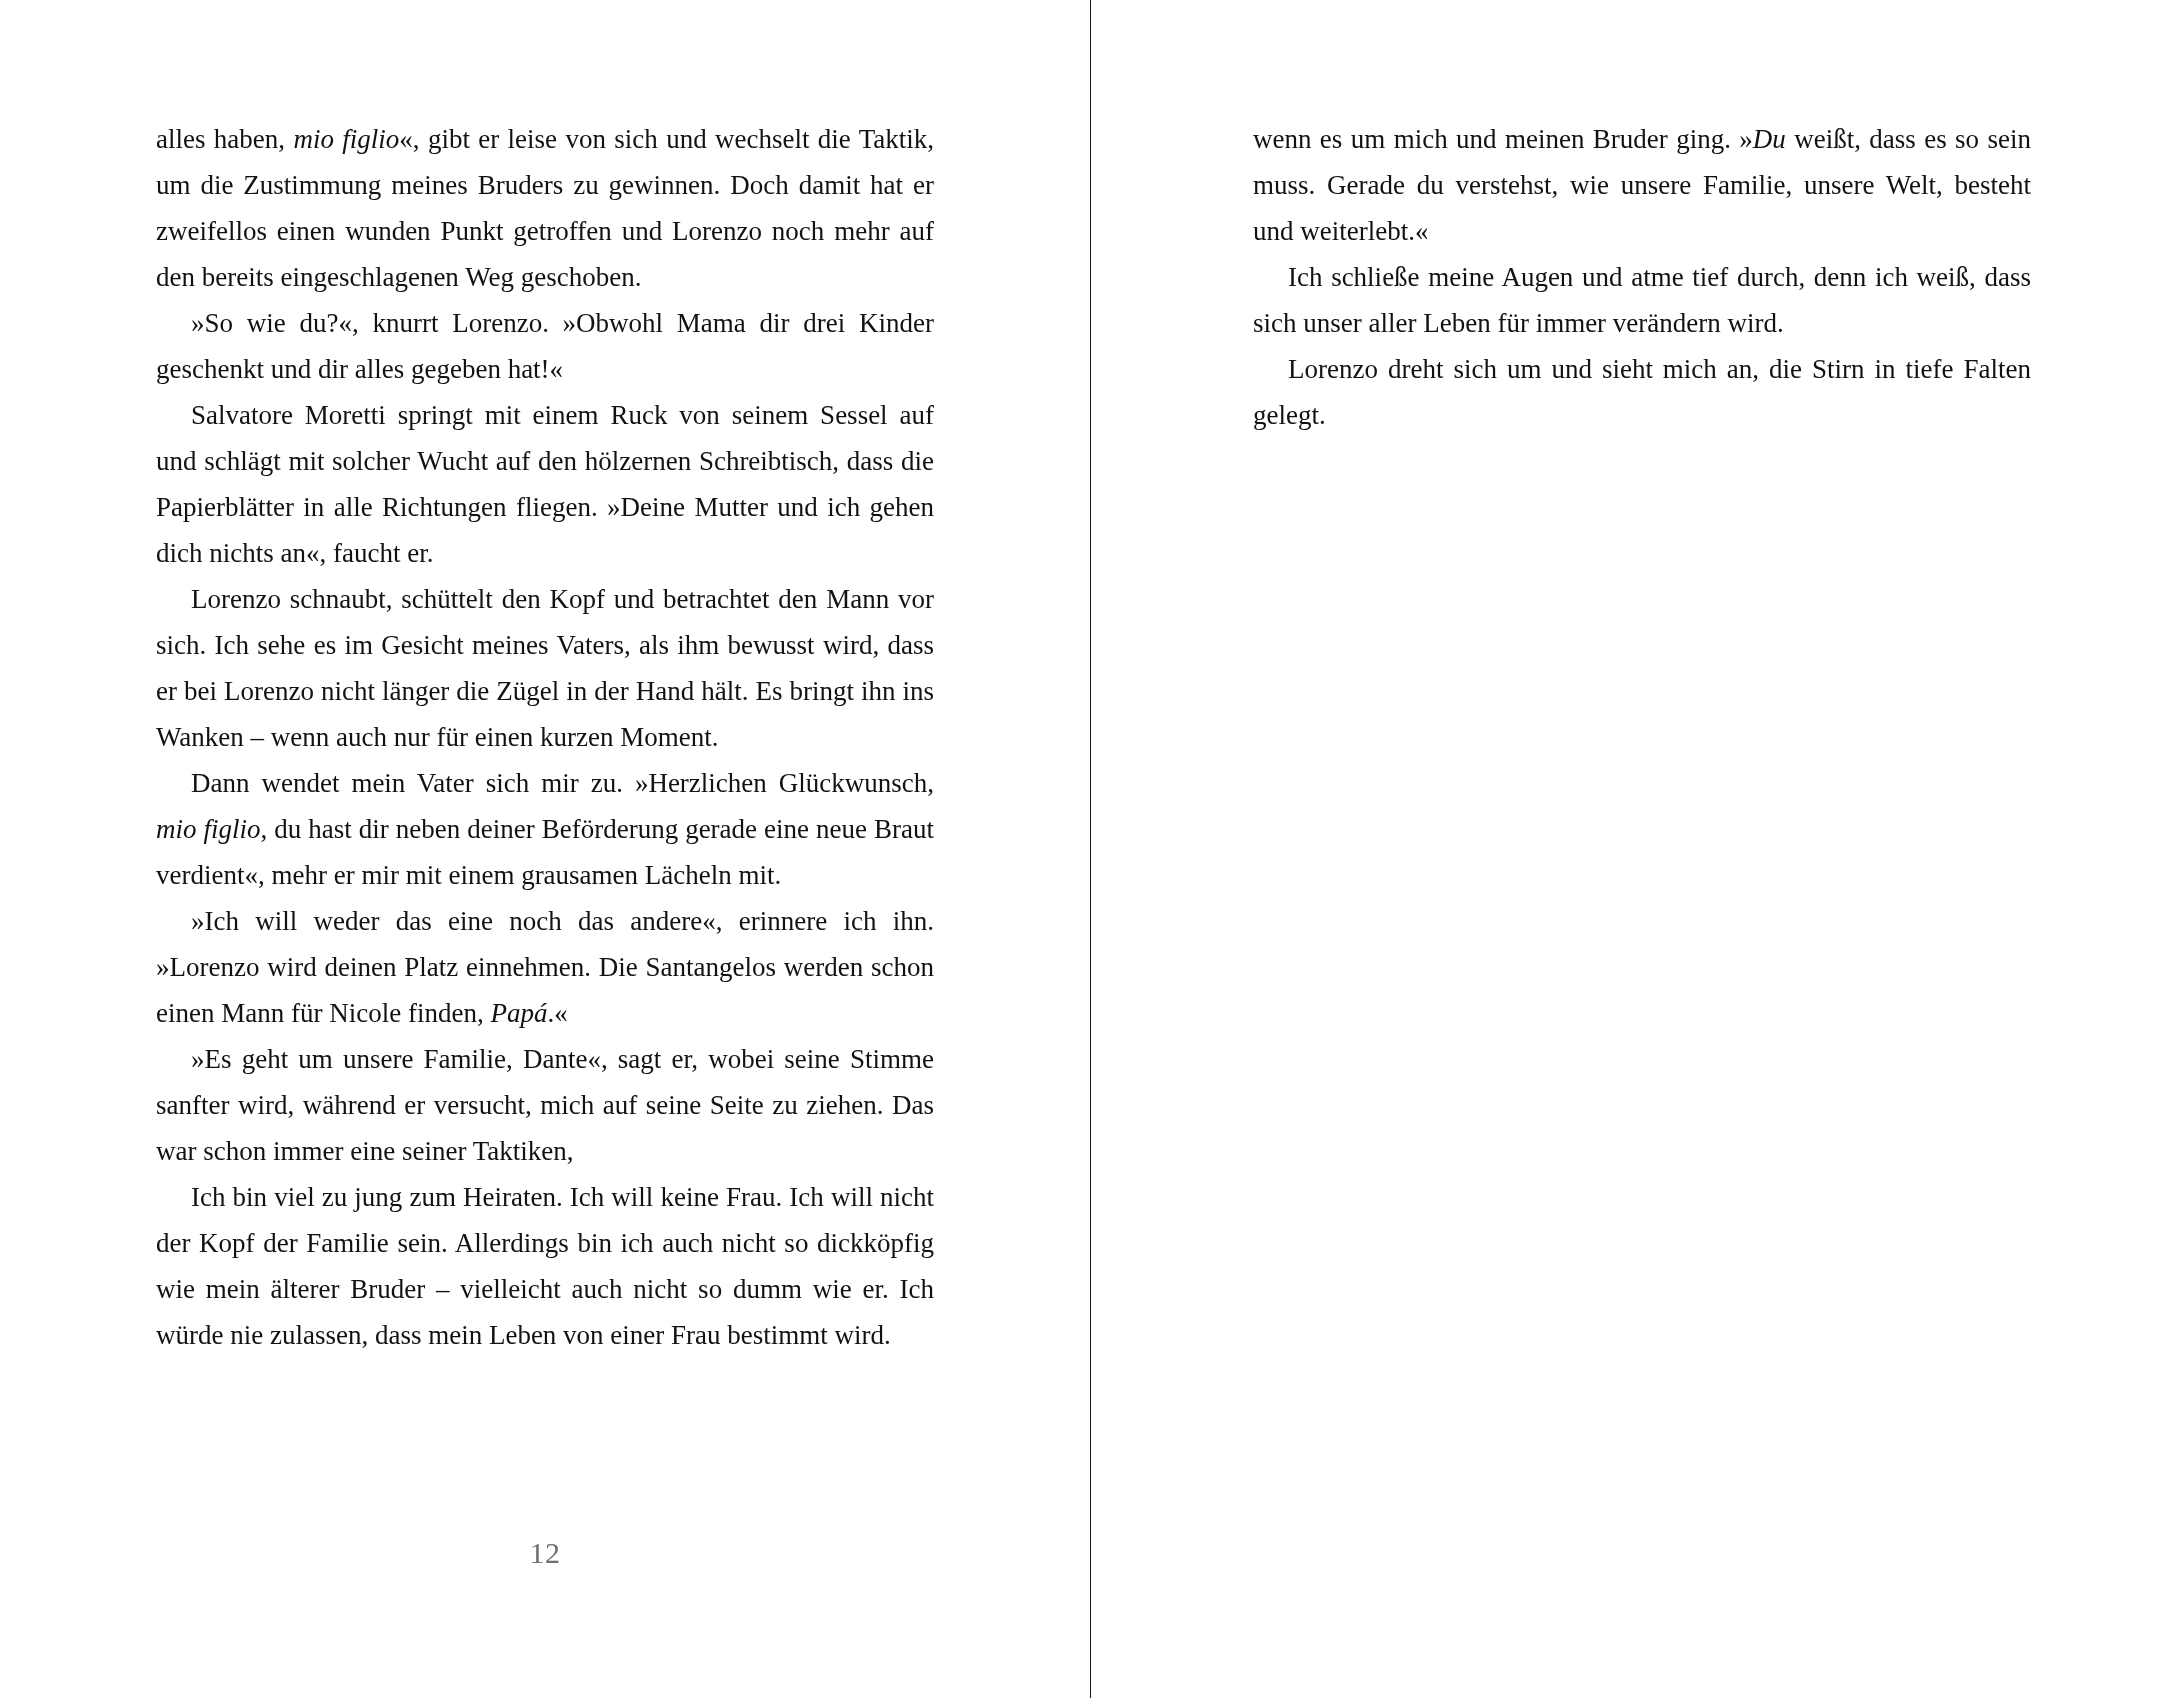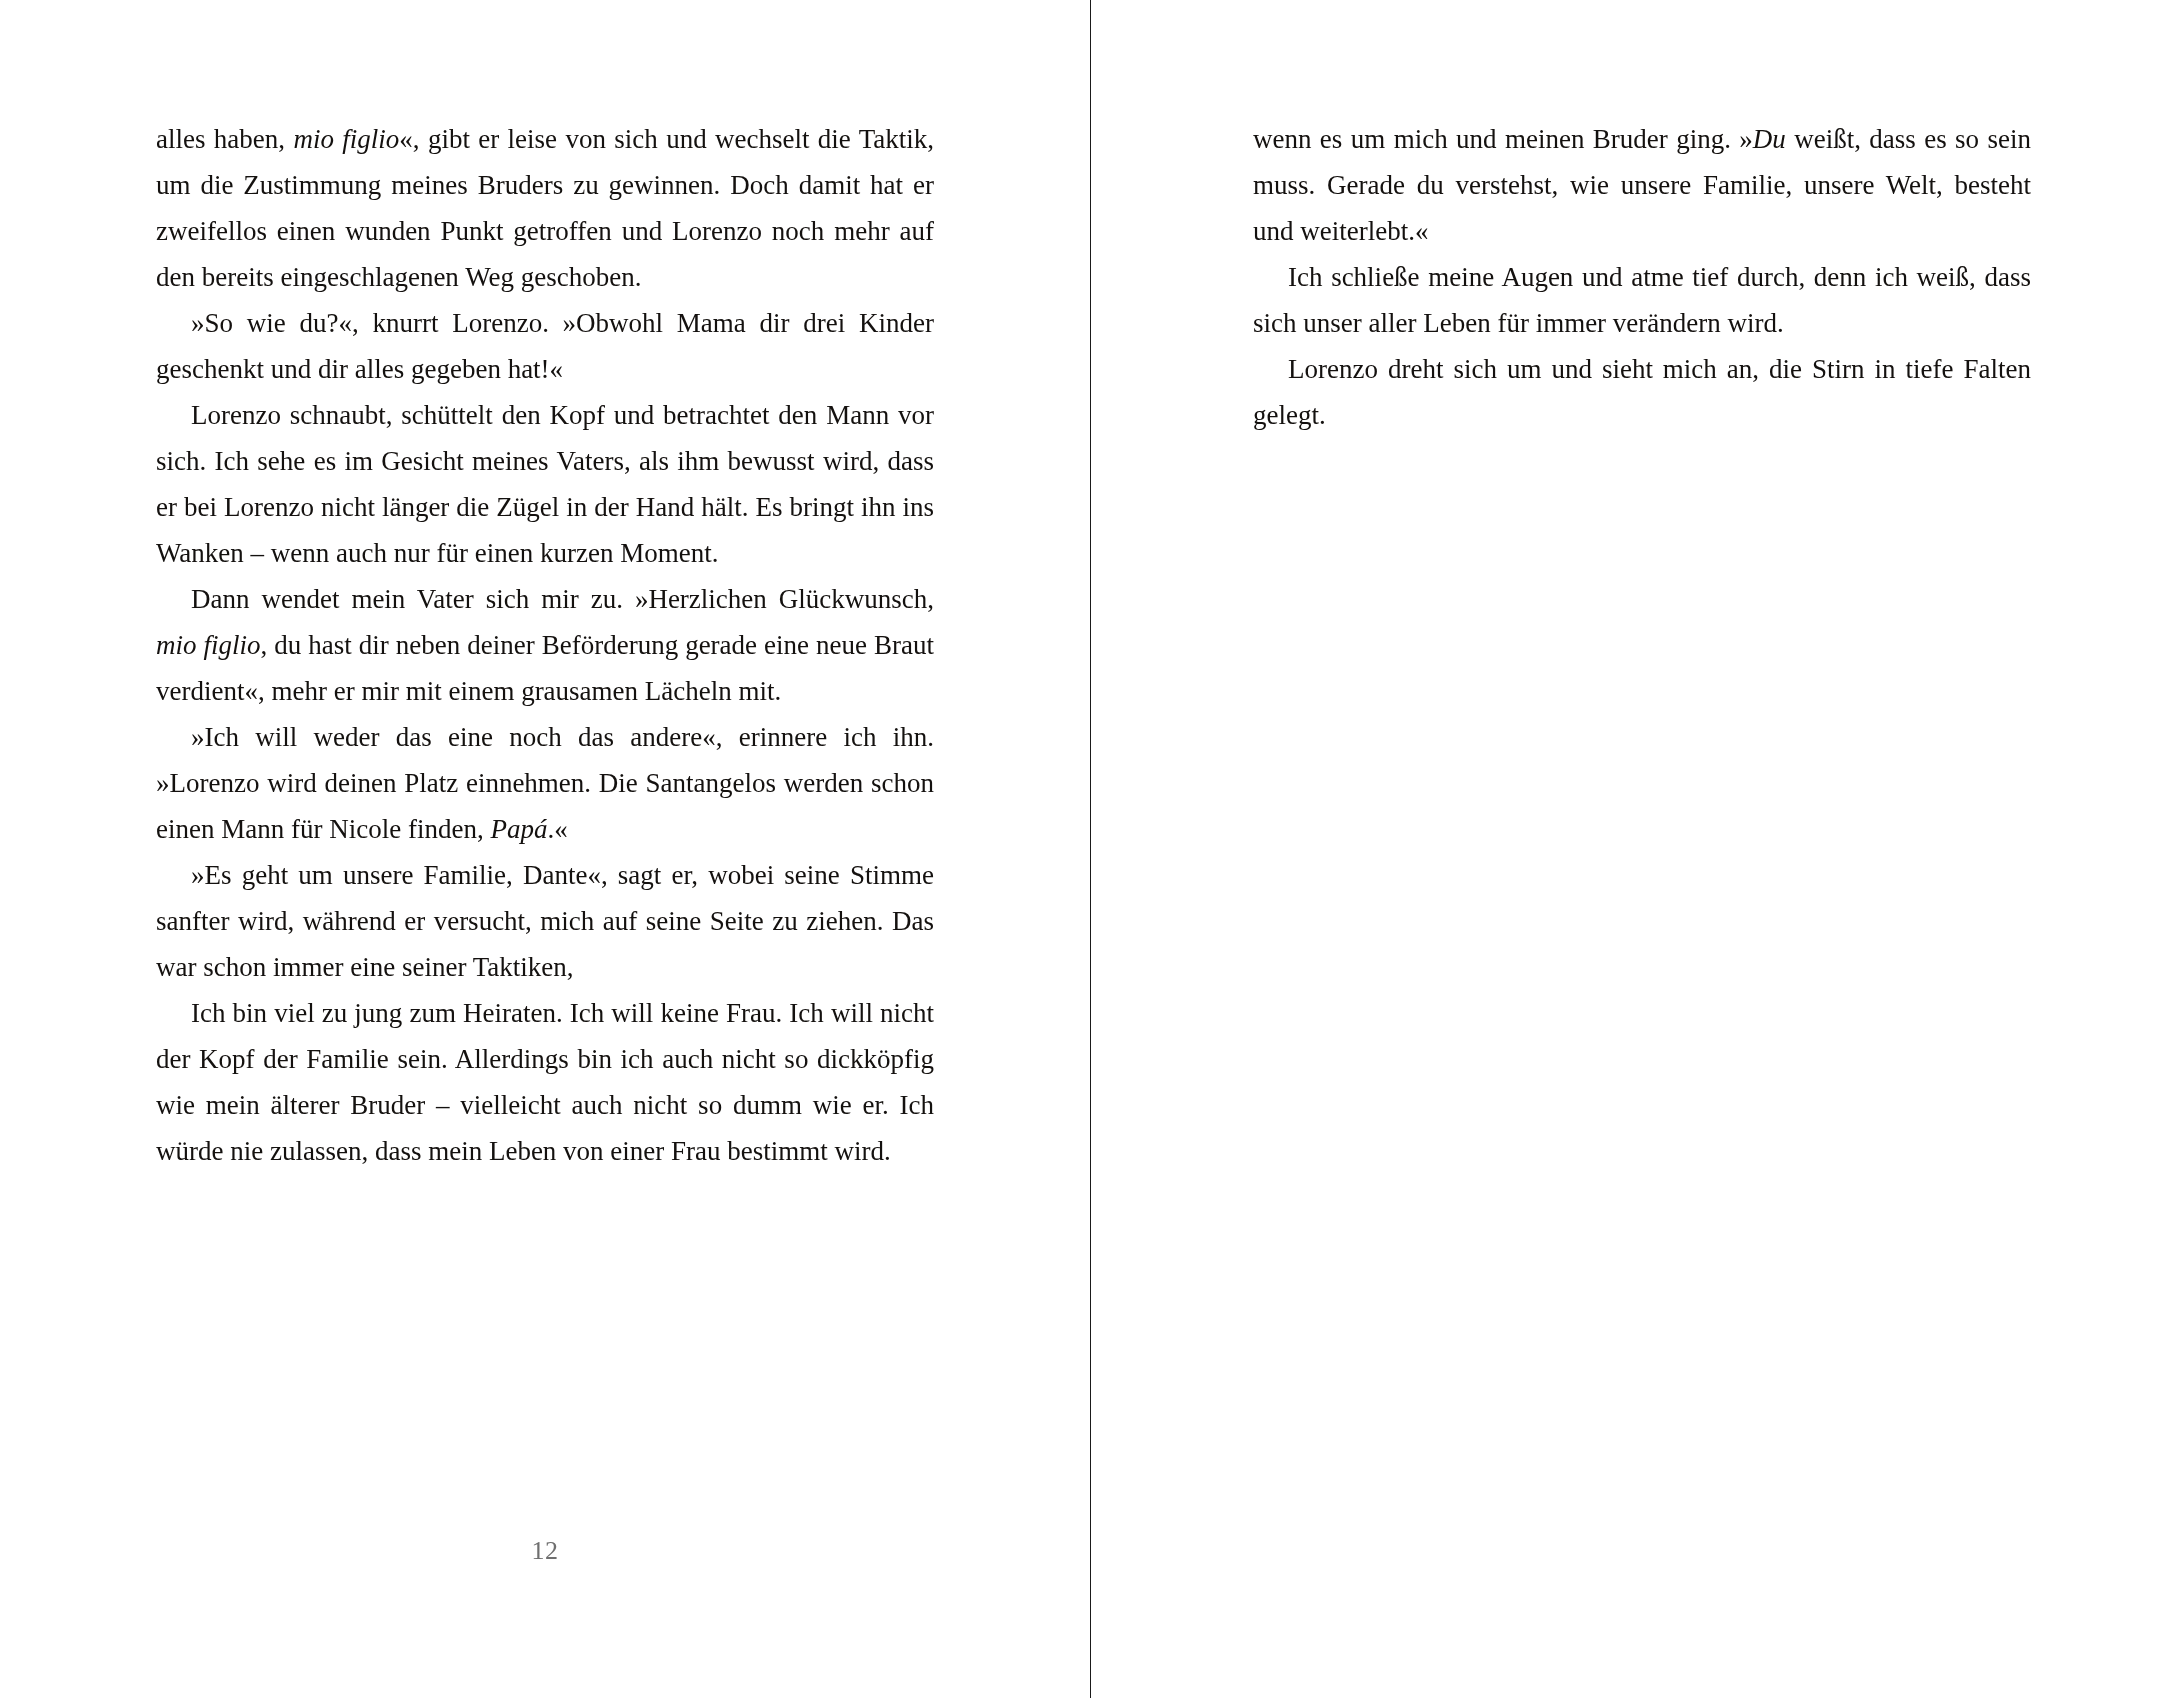--- a/index.html
+++ b/index.html
@@ -57,38 +57,39 @@
   }
   em {
     font-style: italic;
   }
   .folio {
     position: absolute;
     left: 0;
     right: 0;
     top: 1536px;
     text-align: center;
-    font-size: 26px;
+    font-size: 30px;
     color: #6f6f6f;
     letter-spacing: 0.5px;
   }
   
   .text-column p {
     text-align: justify;
   }
 </style>
 </head>
 <body>
 
 <div class="book-spread">
 
   <div class="page page-left">
     <div class="text-column">
         <p><span>alles haben, </span><em>mio figlio</em><span>«, gibt er leise von sich und wechselt die Taktik, um die Zustimmung meines Bruders zu gewinnen. Doch damit hat er zweifellos einen wunden Punkt getroffen und Lorenzo noch mehr auf den bereits eingeschlagenen Weg geschoben.</span></p>
         <p class="indent"><span>»So wie du?«, knurrt Lorenzo. »Obwohl Mama dir drei Kinder geschenkt und dir alles gegeben hat!«</span></p>
+        <p class="indent"><span>Salvatore Moretti springt mit einem Ruck von seinem Sessel auf und schlägt mit solcher Wucht auf den hölzernen Schreibtisch, dass die Papierblätter in alle Richtungen fliegen. »Deine Mutter und ich gehen dich nichts an«, faucht er.</span></p>
         <p class="indent"><span>Lorenzo schnaubt, schüttelt den Kopf und betrachtet den Mann vor sich. Ich sehe es im Gesicht meines Vaters, als ihm bewusst wird, dass er bei Lorenzo nicht länger die Zügel in der Hand hält. Es bringt ihn ins Wanken – wenn auch nur für einen kurzen Moment.</span></p>
         <p class="indent"><span>Dann wendet mein Vater sich mir zu. »Herzlichen Glückwunsch, </span><em>mio figlio</em><span>, du hast dir neben deiner Beförderung gerade eine neue Braut verdient«, mehr er mir mit einem grausamen Lächeln mit.</span></p>
         <p class="indent"><span>»Ich will weder das eine noch das andere«, erinnere ich ihn. »Lorenzo wird deinen Platz einnehmen. Die Santangelos werden schon einen Mann für Nicole finden, </span><em>Papá</em><span>.«</span></p>
         <p class="indent"><span>»Es geht um unsere Familie, Dante«, sagt er, wobei seine Stimme sanfter wird, während er versucht, mich auf seine Seite zu ziehen. Das war schon immer eine seiner Taktiken,</span></p>
         <p class="indent"><span>Ich bin viel zu jung zum Heiraten. Ich will keine Frau. Ich will nicht der Kopf der Familie sein. Allerdings bin ich auch nicht so dickköpfig wie mein älterer Bruder – vielleicht auch nicht so dumm wie er. Ich würde nie zulassen, dass mein Leben von einer Frau bestimmt wird.</span></p>
       </div>
     <div class="folio">12</div>
   </div>
 
   <div class="page page-right">

